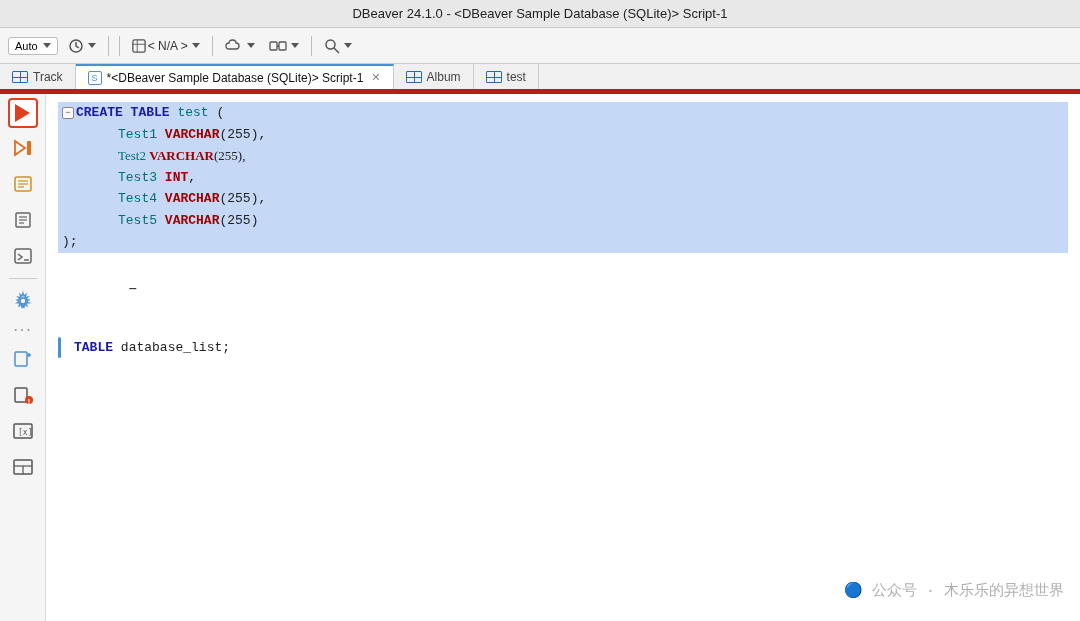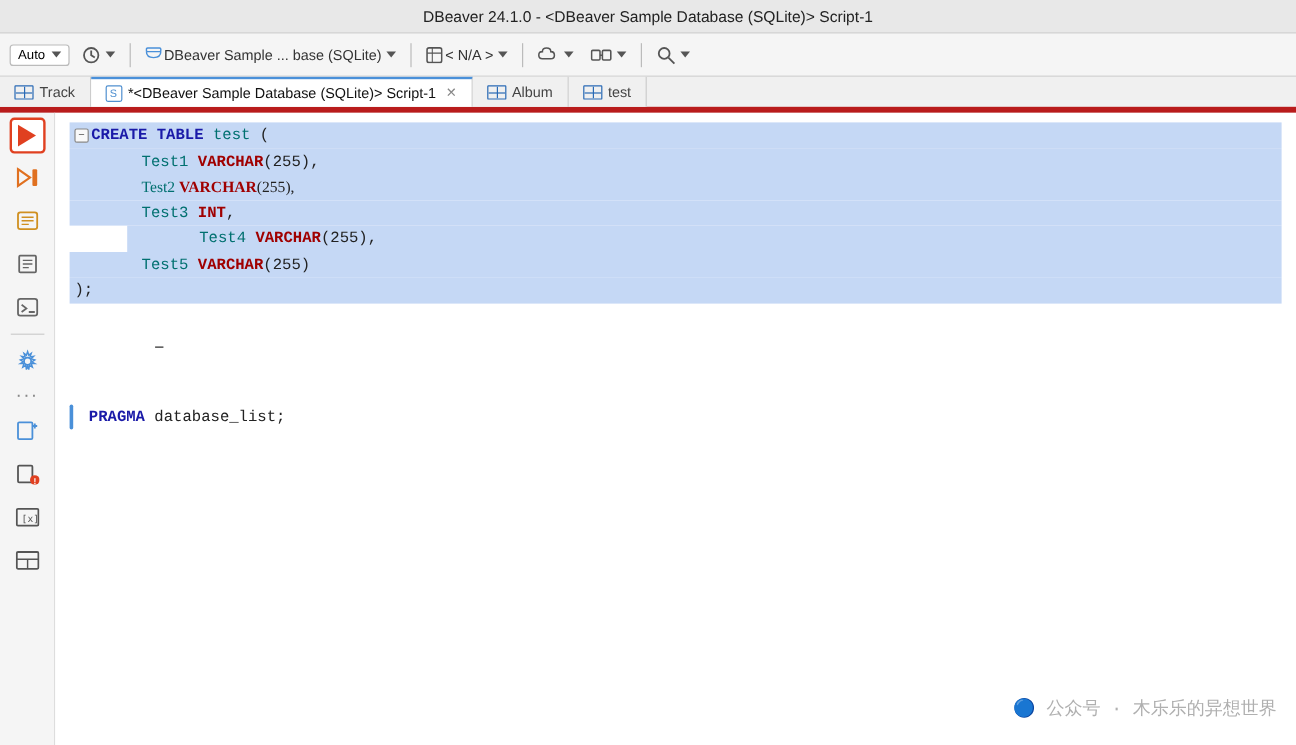--- a/index.html
+++ b/index.html
@@ -238,28 +238,20 @@
   <div class="toolbar-item">
     <svg width="16" height="16" viewBox="0 0 16 16">
         <circle cx="8" cy="8" r="6" fill="none" stroke="#555" stroke-width="1.5"></circle>
         <polyline points="8,4 8,8 11,10" fill="none" stroke="#555" stroke-width="1.5"></polyline>
       </svg>
     <span class="arrow-down"></span>
   </div>
 
   <div class="toolbar-separator"></div>
 
-  <div class="toolbar-item">
-    <svg width="14" height="14" viewBox="0 0 14 14">
-        <rect x="1" y="1" width="12" height="3" rx="1" fill="none" stroke="#4a90d9" stroke-width="1.2"></rect>
-        <path d="M1 4 Q1 9 7 9 Q13 9 13 4" fill="none" stroke="#4a90d9" stroke-width="1.2"></path>
-      </svg>
-    <span>DBeaver Sample ... base (SQLite)</span>
-    <span class="arrow-down"></span>
-  </div>
 
   <div class="toolbar-separator"></div>
 
   <div class="toolbar-item">
     <svg width="14" height="14" viewBox="0 0 16 16">
         <rect x="1" y="1" width="14" height="14" rx="2" fill="none" stroke="#555" stroke-width="1.5"></rect>
         <line x1="1" y1="6" x2="15" y2="6" stroke="#555" stroke-width="1"></line>
         <line x1="6" y1="1" x2="6" y2="15" stroke="#555" stroke-width="1"></line>
       </svg>
     <span>&lt; N/A &gt;</span>
@@ -413,35 +405,35 @@
   </div>
 
   <div id="editor">
     <div id="editor-content">
 
       <div style="margin-bottom:4px;">
         <span class="code-line selected"><span class="fold-btn">−</span><span class="kw-blue">CREATE TABLE</span> <span class="kw-cyan">test</span> <span class="kw-normal">(</span></span>
         <span class="code-line selected" style="padding-left:60px;"><span class="kw-cyan">Test1</span> <span class="kw-red">VARCHAR</span><span class="kw-normal">(255),</span></span>
         <span class="code-line selected" style="padding-left:60px;font-family:Liberation Serif, serif;"><span class="kw-cyan">Test2</span> <span class="kw-red">VARCHAR</span><span class="kw-normal">(255),</span></span>
         <span class="code-line selected" style="padding-left:60px;"><span class="kw-cyan">Test3</span> <span class="kw-red">INT</span><span class="kw-normal">,</span></span>
-        <span class="code-line selected" style="padding-left:60px;margin-left:48px;"><span class="kw-cyan">Test4</span> <span class="kw-red">VARCHAR</span><span class="kw-normal">(255),</span></span>
+        <span class="code-line selected" style="padding-left:60px;"><span class="kw-cyan">Test4</span> <span class="kw-red">VARCHAR</span><span class="kw-normal">(255),</span></span>
         <span class="code-line selected" style="padding-left:60px;"><span class="kw-cyan">Test5</span> <span class="kw-red">VARCHAR</span><span class="kw-normal">(255)</span></span>
         <span class="code-line selected"><span class="kw-normal">);</span></span>
       </div>
 
       <div style="height:20px;"></div>
 
       <div style="padding-left:70px; font-size:16px; color:#333; margin-bottom:20px;">–</div>
 
 
       <div style="height:16px;"></div>
 
       <div style="position:relative; padding-left:12px; margin-bottom:4px;">
         <div style="position:absolute;left:0;top:0;bottom:0;width:3px;background:#4a90d9;border-radius:2px;"></div>
-        <span class="code-line"><span class="kw-blue">PRAGMA</span> <span class="kw-normal">database_list;</span></span>
+        <span class="code-line"><span class="kw-blue">TABLE</span> <span class="kw-normal">database_list;</span></span>
       </div>
 
     </div>
 
     <div id="watermark">
       <span>🔵 公众号 · 木乐乐的异想世界</span>
     </div>
   </div>
 
 </div>

